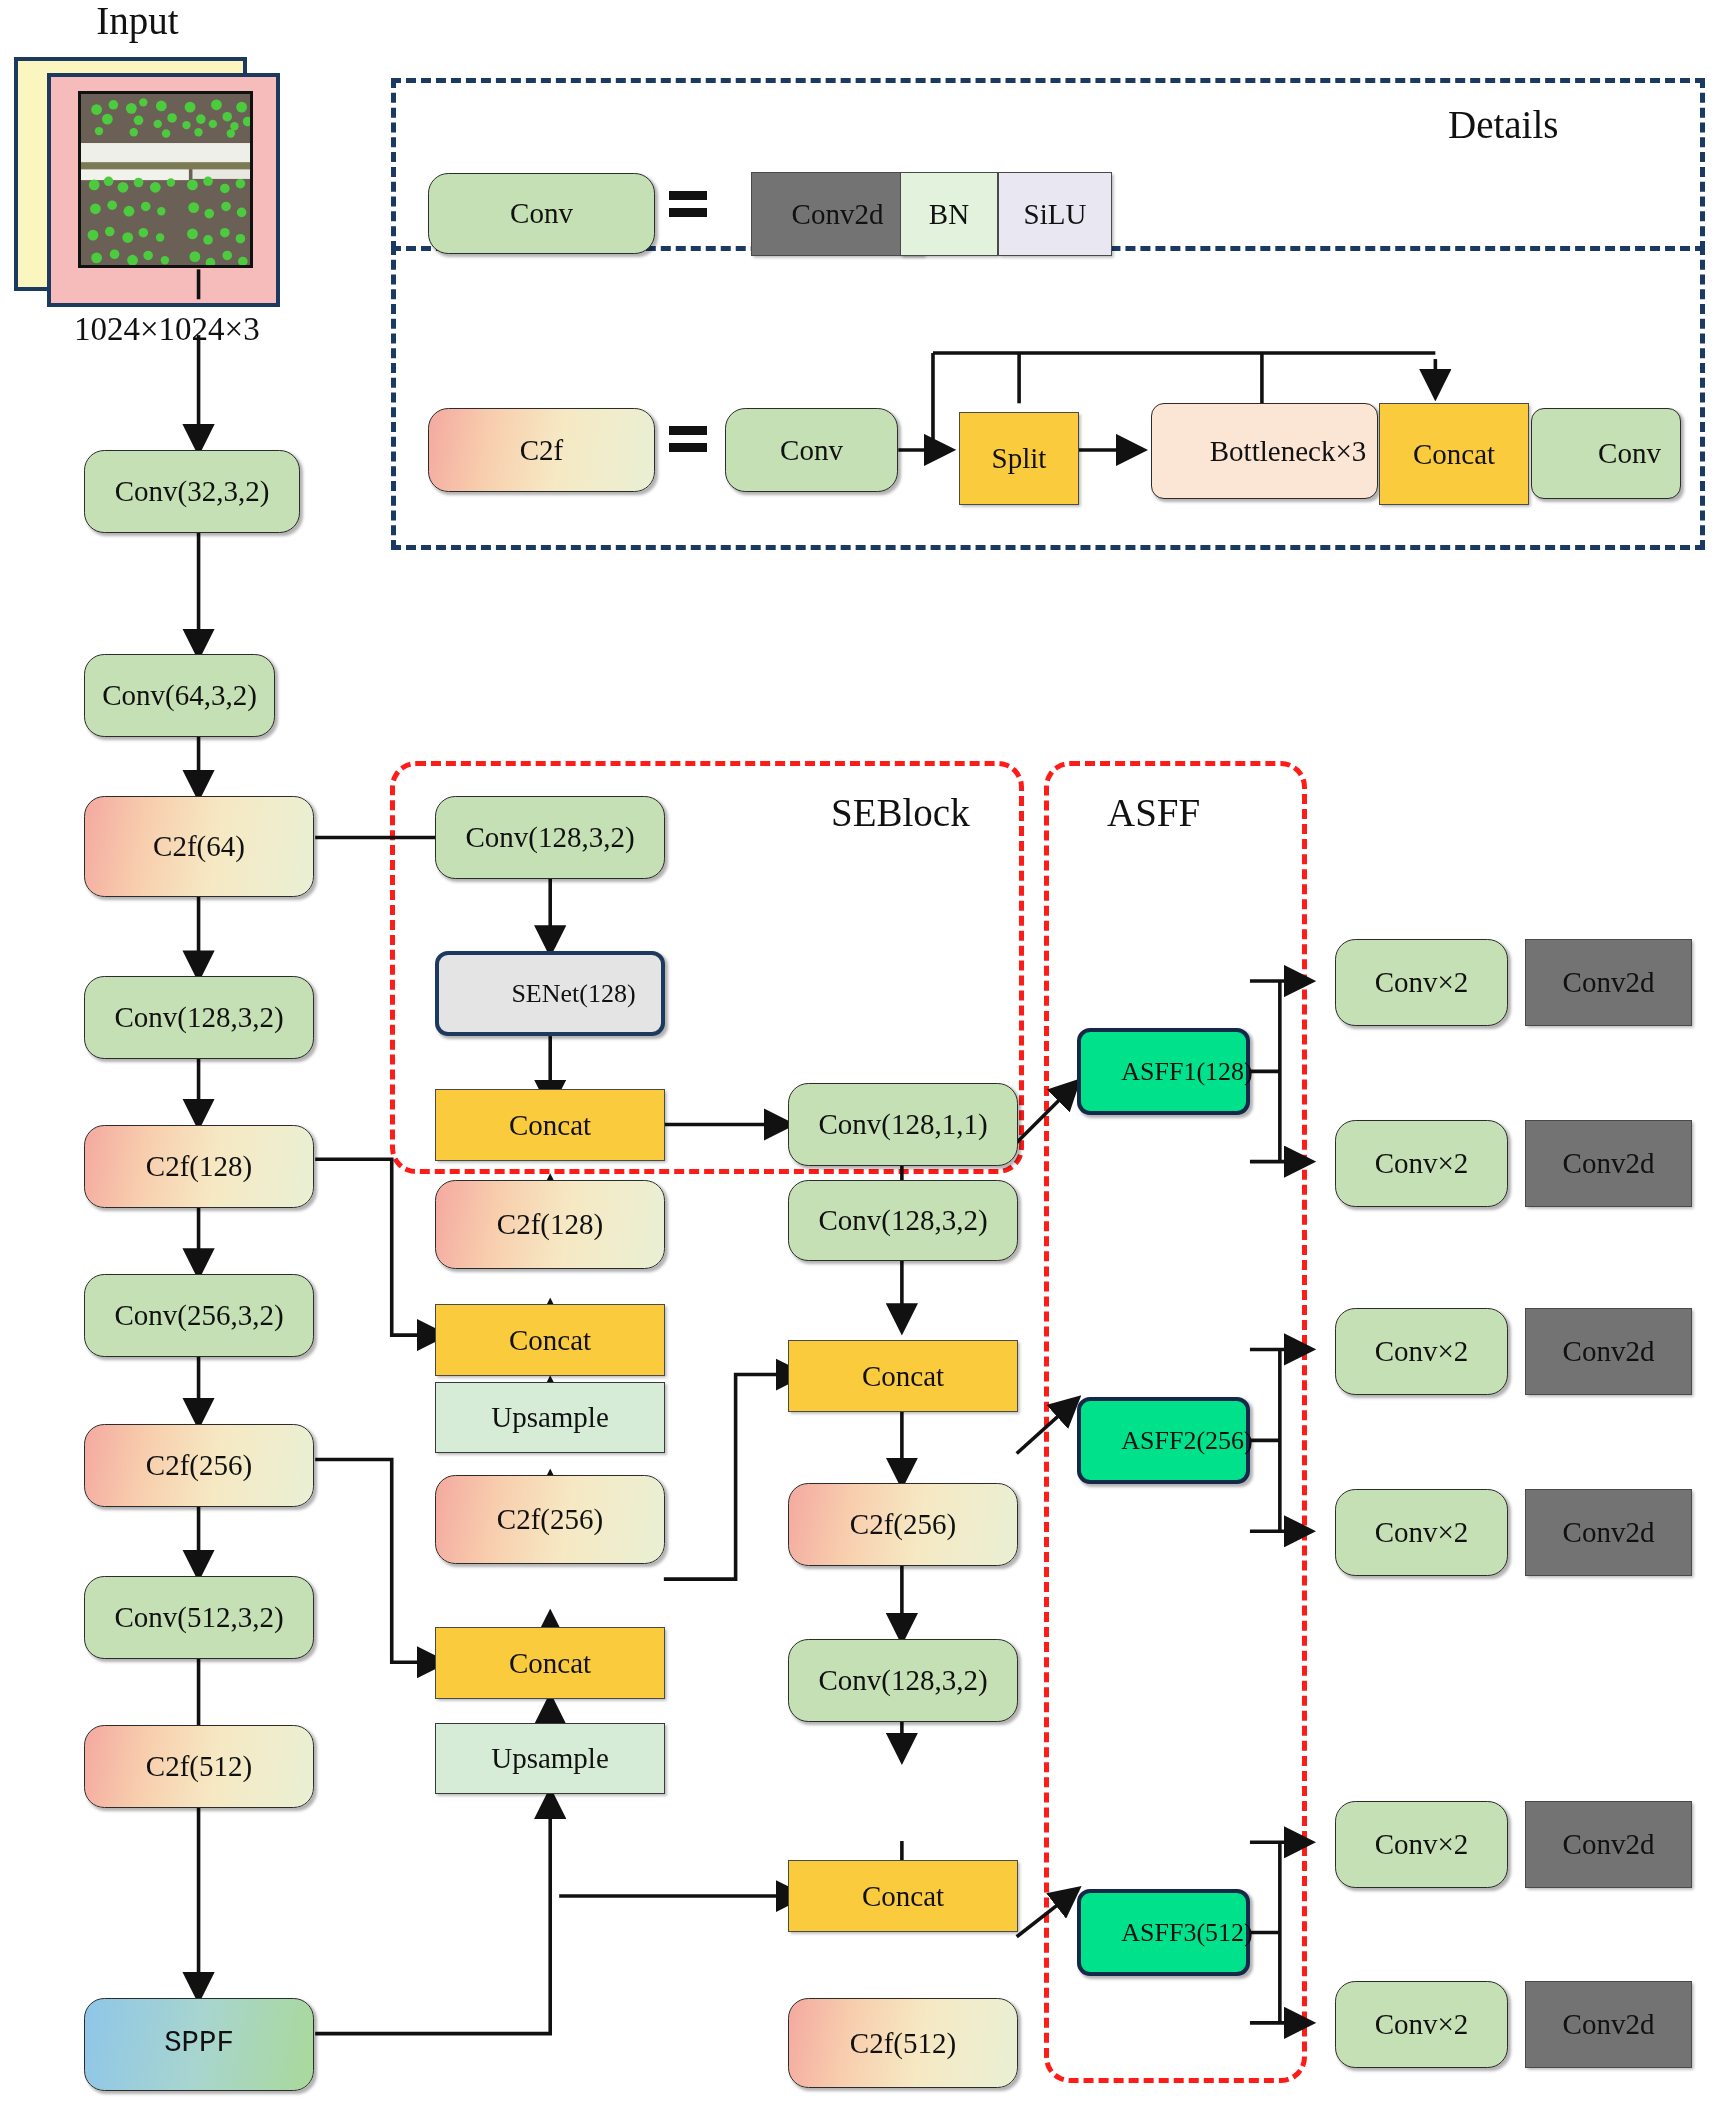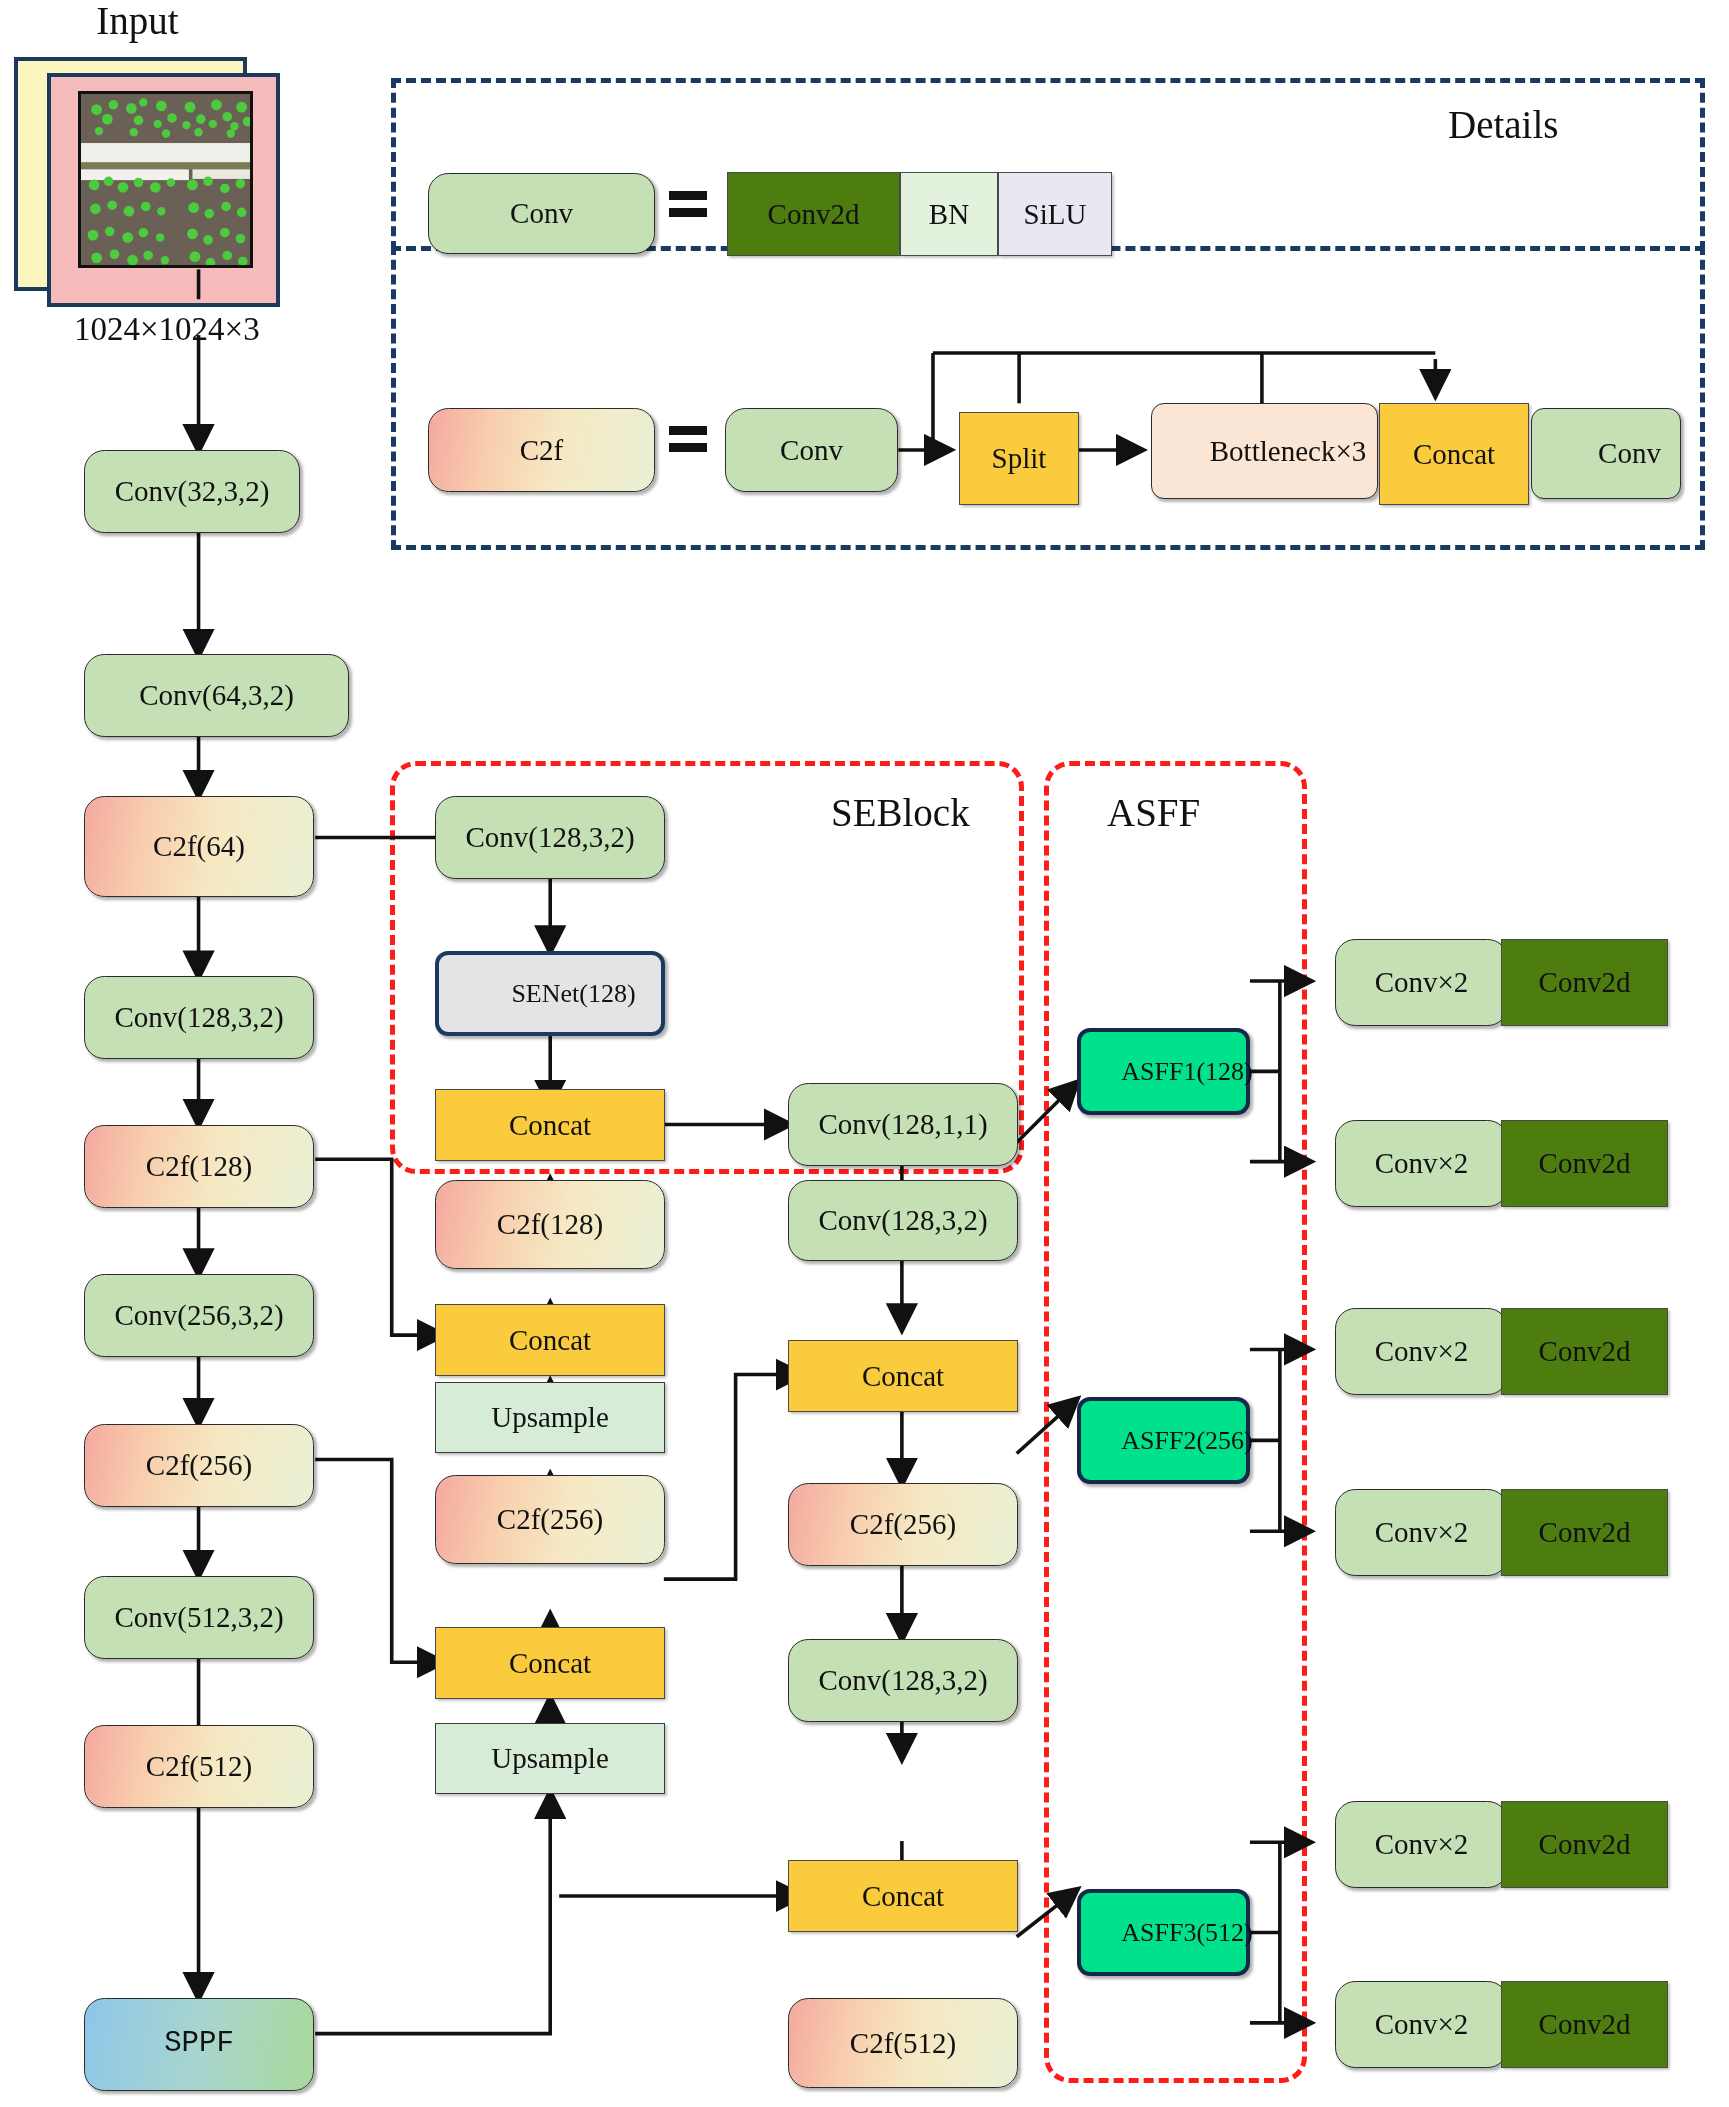--- a/index.html
+++ b/index.html
@@ -21,21 +21,21 @@
   }
   
   .rnd{border-radius:20.3px;border:1.8px solid #2c2c2c;box-shadow:2.4px 2.4px 3px rgba(0,0,0,.30);}
   .rnd-sm{border-radius:13px;border:1.8px solid #2c2c2c;box-shadow:2.4px 2.4px 3px rgba(0,0,0,.30);padding-left:47px;}
   .sq{border:1.8px solid #4a4a4a;box-shadow:2.4px 2.4px 3px rgba(0,0,0,.30);}
 
   
   .f-green{background:#c5e0b4;}
   .f-c2f{background:linear-gradient(100deg,#f4a9a0 0%,#f8cfae 28%,#f6e9c4 58%,#e9f0d4 100%);}
   .f-sppf{background:linear-gradient(100deg,#8ec6e8 0%,#a8d5cf 50%,#a9d99a 100%);}
-  .f-conv2d{background:#4d7c0f;}
+  .f-conv2d{background:#737373;margin-left:24px;}
   .f-bn{background:#e2f2dc;}
   .f-silu{background:#e9e7f2;}
   .f-yellow{background:#fbcb3e;}
   .f-bottle{background:#fbe5d4;}
   .f-senet{background:#e4e4e4;border:4.2px solid #1c3a5e;box-shadow:2.4px 2.4px 3px rgba(0,0,0,.30);}
   .f-asff{background:#00e18c;border:4.2px solid #14294a;box-shadow:2.4px 2.4px 3px rgba(0,0,0,.30);}
   .f-ups{background:#d6ecd7;border:1.8px solid #3a3a3a;box-shadow:1.8px 1.8px 2.4px rgba(0,0,0,.25);}
 
   
   .t48{font-size:29px;}
@@ -254,21 +254,21 @@
       <path d="M2110,674 L2110,590"></path>
       <path d="M1560,590 L1560,752"></path>
 
       <path d="M2085,1791 L2140,1791 L2140,1640 M2140,1791 L2140,1942"></path>
       <path d="M2085,2408 L2140,2408 L2140,2256 M2140,2408 L2140,2560"></path>
       <path d="M2085,3231 L2140,3231 L2140,3080 M2140,3231 L2140,3382"></path>
     </g>
   </svg>
 
   <div class="node rnd f-green t48" style="left:84px;top:450px;width:216px;height:83px;">Conv(32,3,2)</div>
-  <div class="node rnd f-green t48" style="left:84px;top:654px;width:265px;height:83px;">Conv(64,3,2)</div>
+  <div class="node rnd f-green t48" style="left:84px;top:654px;width:191px;height:83px;">Conv(64,3,2)</div>
   <div class="node rnd f-c2f t48" style="left:84px;top:796px;width:230px;height:101px;">C2f(64)</div>
   <div class="node rnd f-green t48" style="left:84px;top:976px;width:230px;height:83px;">Conv(128,3,2)</div>
   <div class="node rnd f-c2f t48" style="left:84px;top:1125px;width:230px;height:83px;">C2f(128)</div>
   <div class="node rnd f-green t48" style="left:84px;top:1274px;width:230px;height:83px;">Conv(256,3,2)</div>
   <div class="node rnd f-c2f t48" style="left:84px;top:1424px;width:230px;height:83px;">C2f(256)</div>
   <div class="node rnd f-green t48" style="left:84px;top:1576px;width:230px;height:83px;">Conv(512,3,2)</div>
   <div class="node rnd f-c2f t48" style="left:84px;top:1725px;width:230px;height:83px;">C2f(512)</div>
   <div class="node rnd f-sppf t48" style="left:84px;top:1998px;width:230px;height:93px;font-family:Liberation Mono, monospace;">SPPF</div>
 
   <div class="node rnd f-green t48" style="left:435px;top:796px;width:230px;height:83px;">Conv(128,3,2)</div>

